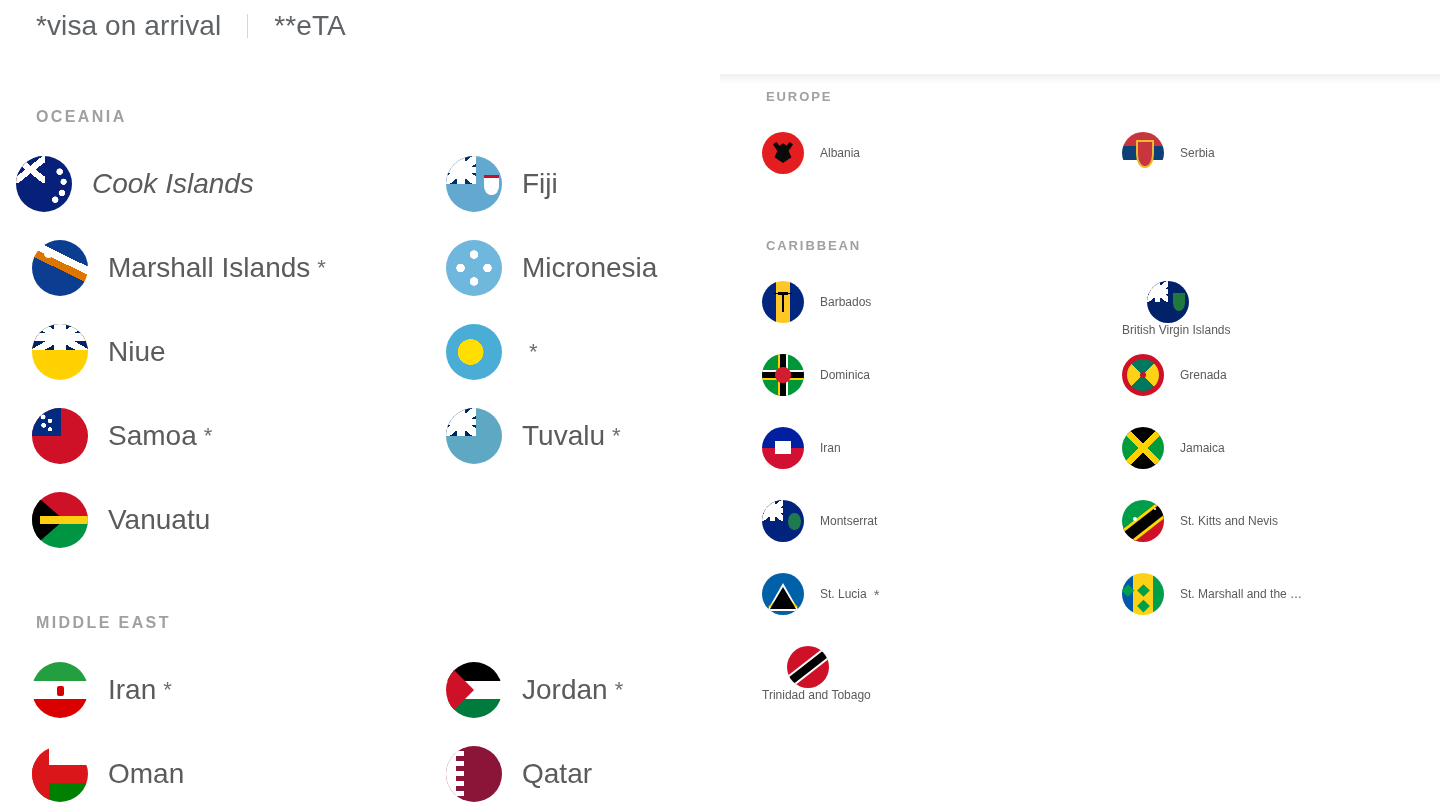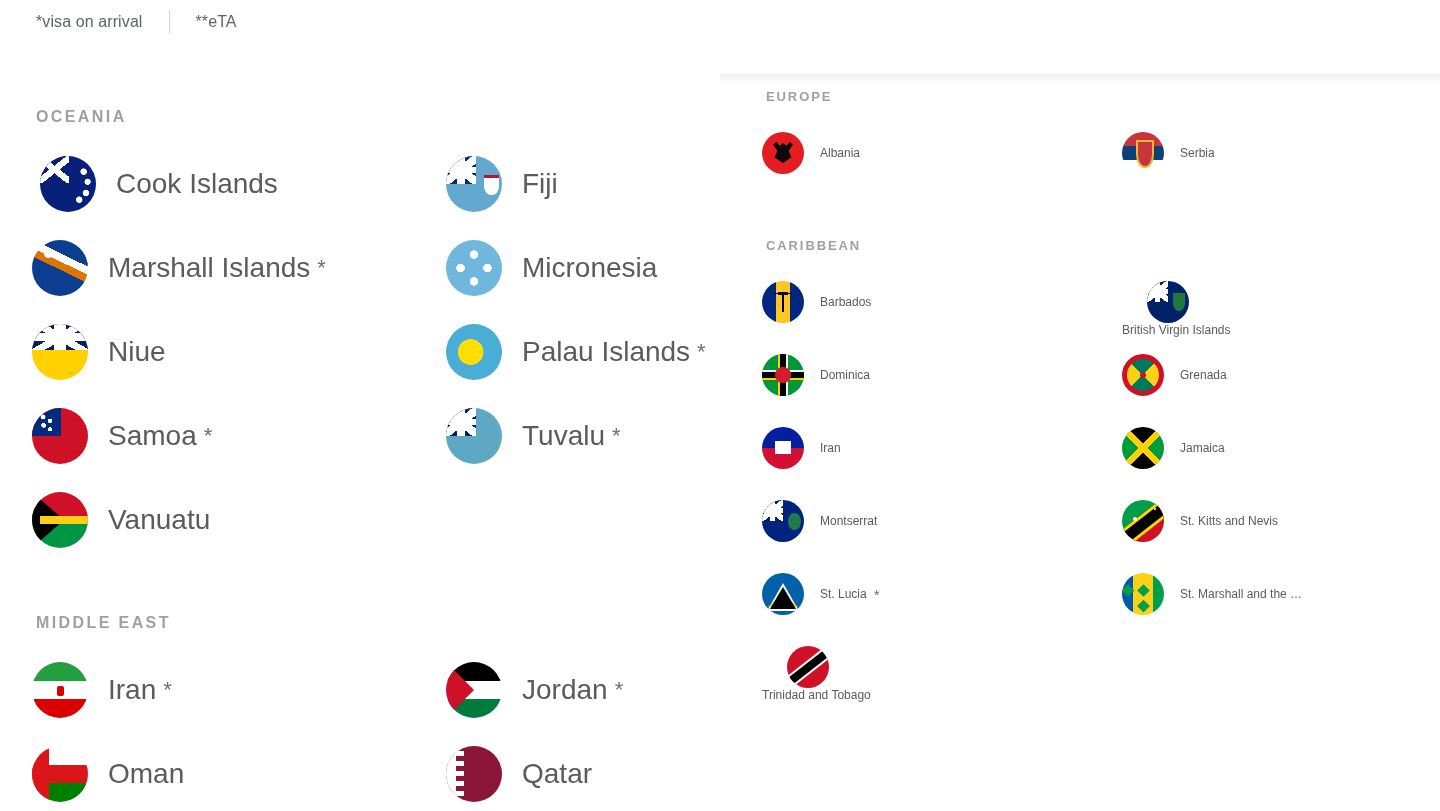--- a/index.html
+++ b/index.html
@@ -21,21 +21,21 @@
 
   
   .legend {
     position: absolute;
     left: 36px;
     top: 10px;
     display: flex;
     align-items: center;
     gap: 26px;
     color: #5f6368;
-    font-size: 16px;
+    font-size: 28px;
     letter-spacing: 0.1px;
     white-space: nowrap;
   }
   .legend .sep {
     display: inline-block;
     width: 1px;
     height: 24px;
     background: #d6d6d6;
   }
 
@@ -124,21 +124,21 @@
     <span>*visa on arrival</span>
     <span class="sep"></span>
     <span>**eTA</span>
   </div>
 
   <div class="panel-left">
 
     <div class="section-head" style="position:absolute;left:36px;top:52px;">OCEANIA</div>
 
     <div class="rows">
-      <div class="row" style="left:40px;top:100px;">
+      <div class="row" style="left:16px;top:100px;font-style:italic;">
         <span class="flag f-cook-islands"></span>
         <span class="label">Cook Islands</span>
         <span class="star"></span>
       </div>
       <div class="row" style="left:446px;top:100px;">
         <span class="flag f-fiji"></span>
         <span class="label">Fiji</span>
         <span class="star"></span>
       </div>
 
@@ -153,21 +153,20 @@
         <span class="star"></span>
       </div>
 
       <div class="row" style="left:32px;top:268px;">
         <span class="flag f-niue"></span>
         <span class="label">Niue</span>
         <span class="star"></span>
       </div>
       <div class="row" style="left:446px;top:268px;">
         <span class="flag f-palau"></span>
-        <span class="label">Palau Islands</span>
         <span class="star">*</span>
       </div>
 
       <div class="row" style="left:32px;top:352px;">
         <span class="flag f-samoa"></span>
         <span class="label">Samoa</span>
         <span class="star">*</span>
       </div>
       <div class="row" style="left:446px;top:352px;">
         <span class="flag f-tuvalu"></span>

